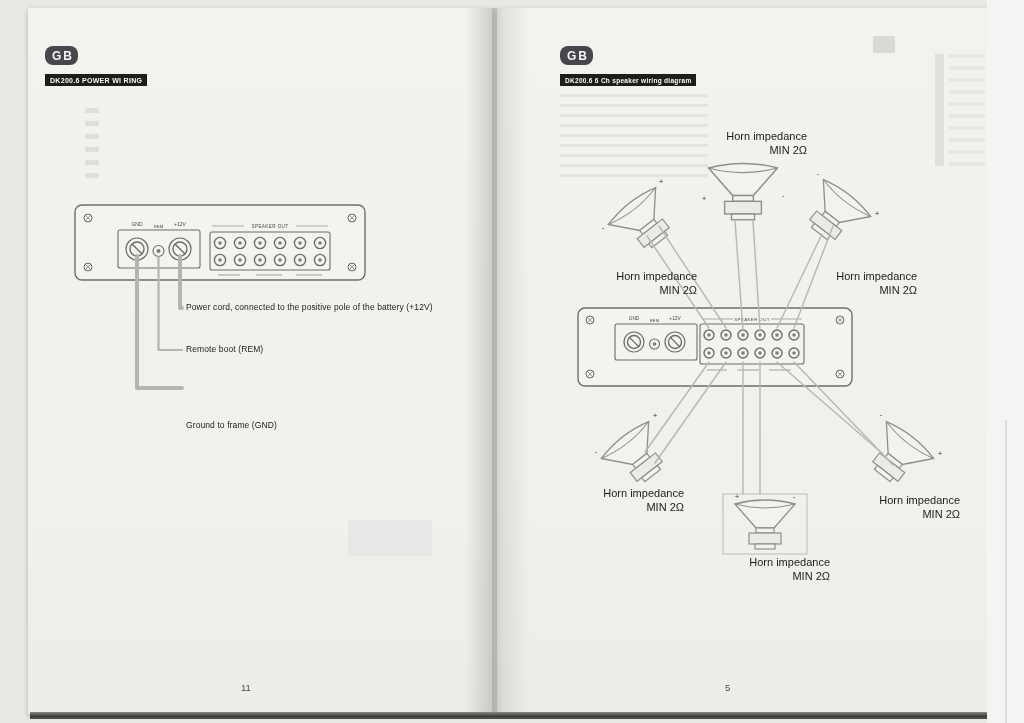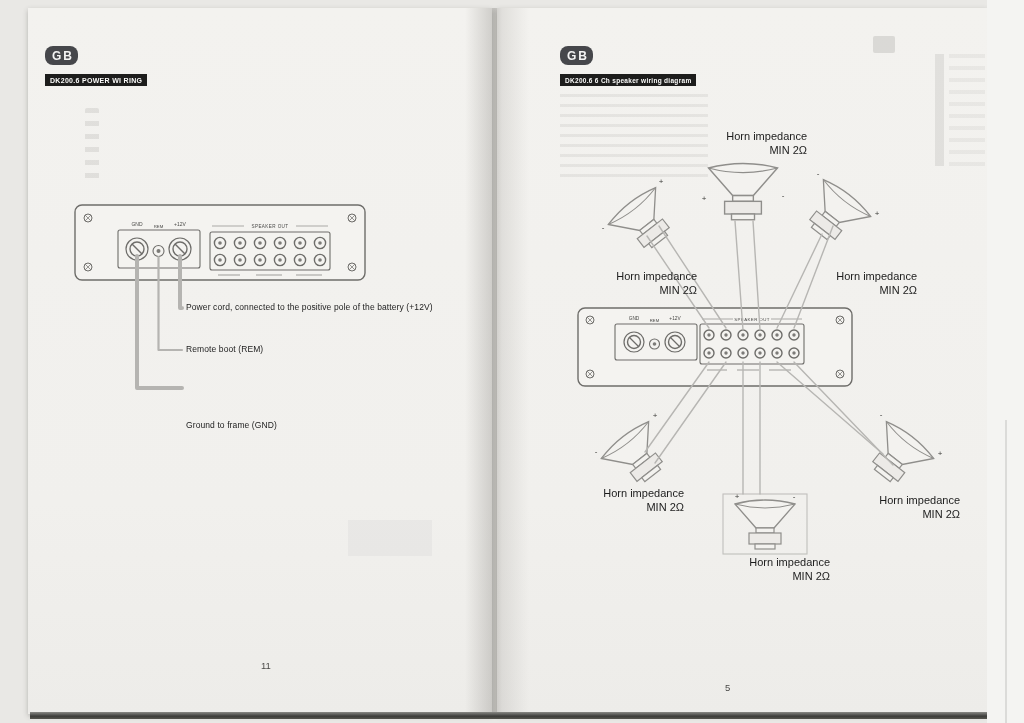--- a/index.html
+++ b/index.html
@@ -159,21 +159,21 @@
     </g>
   </svg>
 
   <div class="lang-badge" style="left:17px; top:38px;">GB</div>
   <div class="section-label section-label--left" style="left:17px; top:66px;">DK200.6 POWER WI RING</div>
 
   <div class="annotation" style="top:294px;">Power cord, connected to the positive pole of the battery (+12V)</div>
   <div class="annotation" style="top:336px;">Remote boot (REM)</div>
   <div class="annotation" style="top:374px;margin-top:38px;">Ground to frame (GND)</div>
 
-  <div class="page-number" style="left:213px; top:652px;margin-left:20px;">11</div>
+  <div class="page-number" style="left:213px; top:674px;">11</div>
 </div>
 
 <div class="page page--right">
 
   <div class="ghost ghost--para"></div>
   <div class="ghost ghost--badge"></div>
   <div class="ghost ghost--bar"></div>
   <div class="ghost ghost--col"></div>
 
   <svg class="diagram-svg" width="490" height="706" viewBox="0 0 490 706">

